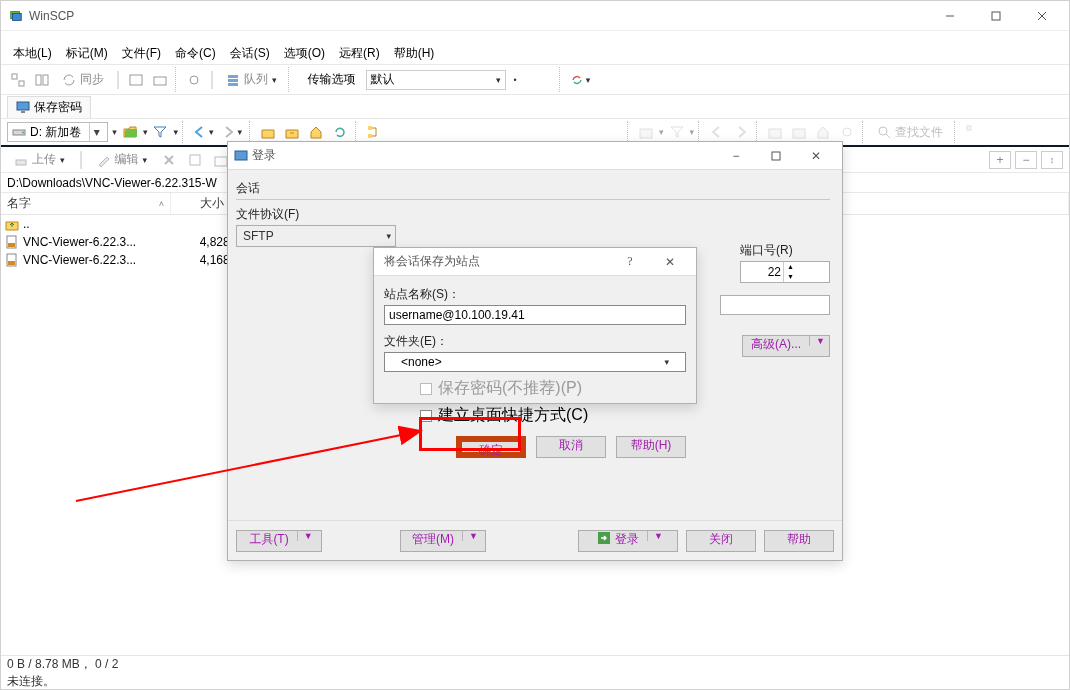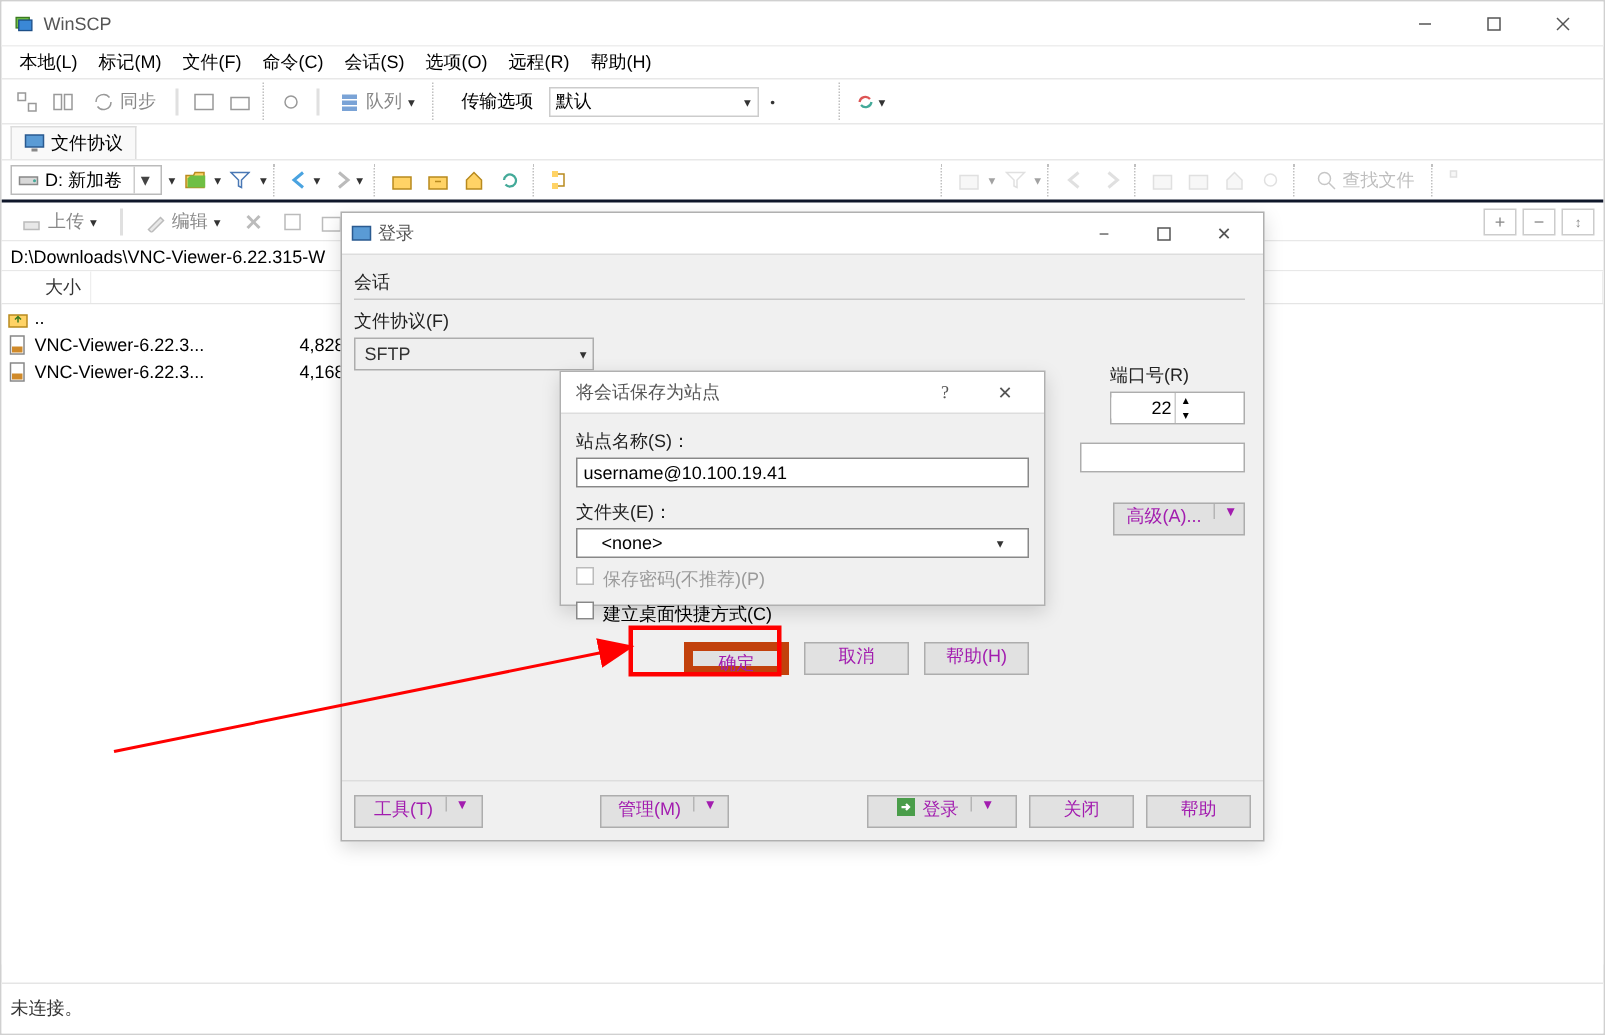--- a/index.html
+++ b/index.html
@@ -33,20 +33,21 @@
   .win-controls div svg { width: 10px; height: 10px; }
 
   
   .menubar {
     height: 22px;
     display: flex;
     align-items: center;
     padding: 0 6px;
     gap: 2px;
     border-bottom: 1px solid #e8e8e8;
+    margin-top: 12px;
   }
   .menubar span { padding: 2px 6px; cursor: default; }
 
   
   .toolbar {
     height: 30px;
     display: flex;
     align-items: center;
     padding: 0 6px;
     gap: 2px;
@@ -207,21 +208,21 @@
   #save-dialog .dlg-title { background: #fff; }
   #save-dialog .body { padding: 8px 10px 4px 10px; }
   #save-dialog input.textfield {
     width: 100%; height: 20px; border: 1px solid #888; padding: 0 4px; font-size: 12px;
     background: #fff;
   }
   #save-dialog .folder-combo {
     width: 100%; height: 20px; border: 1px solid #888; display:flex; align-items:center;
     justify-content: space-between; padding: 0 16px; background: #fff;
   }
-  #save-dialog .chkrow { display:flex; align-items:flex-start; gap:6px; margin-top:6px; font-size:12px;}
+  #save-dialog .chkrow { display:flex; align-items:center; gap:6px; margin-top:6px; font-size:16px;margin-left:36px;}
   #save-dialog .chkrow.disabled { color: #9a9a9a; }
   #save-dialog .chkbox {
     width: 12px; height: 12px; border: 1px solid #888; background:#fff;
     display:inline-block;
   }
   #save-dialog .btnrow {
     display: flex; gap: 10px; justify-content: flex-end; margin-top: 10px;
   }
   #save-dialog .btn { min-width: 70px; height: 22px; }
 
@@ -350,21 +351,21 @@
 </div>
 
 <div class="tabstrip">
   <div class="tab">
     <span class="icon-sm">
       <svg viewBox="0 0 14 14">
           <rect x="1" y="2" width="12" height="8" fill="#5a9bd5" stroke="#2a5a90"></rect>
           <rect x="5" y="11" width="4" height="2" fill="#888"></rect>
         </svg>
     </span>
-    <span>文件协议</span>
+    <span>保存密码</span>
   </div>
 </div>
 
 <div class="navbar">
   <div class="drive-combo">
     <span class="icon-sm">
       <svg viewBox="0 0 14 14">
           <rect x="1" y="5" width="12" height="5" fill="#d8d8d8" stroke="#888"></rect>
           <circle cx="11" cy="7.5" r="1" fill="#4a9"></circle>
         </svg>
@@ -528,20 +529,24 @@
   <span class="tbtn" style="border:1px solid #ccc; width:18px; height:18px;">+</span>
   <span class="tbtn" style="border:1px solid #ccc; width:18px; height:18px;">−</span>
   <span class="tbtn" style="border:1px solid #ccc; width:18px; height:18px; font-size:9px;">↕</span>
 </div>
 
 <div class="breadcrumb">
   <span>D:\Downloads\VNC-Viewer-6.22.315-W</span>
 </div>
 
 <div class="filelist-header">
+  <div class="col c-name">
+    <span>名字</span>
+    <span style="margin-left:auto; font-size:9px; color:#888;">˄</span>
+  </div>
   <div class="col c-size">
     <span>大小</span>
   </div>
   <div class="col" style="flex:1;"></div>
   <div class="col c-perm">
     <span>权限</span>
   </div>
   <div class="col c-owner">
     <span>拥有者</span>
   </div>
@@ -574,20 +579,21 @@
           <rect x="2" y="1" width="9" height="12" fill="#fff" stroke="#888"></rect>
           <rect x="3" y="8" width="7" height="4" fill="#d08a2a"></rect>
         </svg>
     </span>
     <span class="fname">VNC-Viewer-6.22.3...</span>
     <span class="fsize">4,168 KB</span>
   </div>
 </div>
 
 <div class="statusbar">
+  <div>0 B / 8.78 MB，   0 / 2</div>
   <div>未连接。</div>
 </div>
 
 <div class="dlg" id="login-dialog">
   <div class="dlg-title">
     <span class="icon-sm">
       <svg viewBox="0 0 14 14">
           <rect x="1" y="2" width="12" height="9" fill="#5a9bd5" stroke="#2a5a90"></rect>
         </svg>
     </span>

